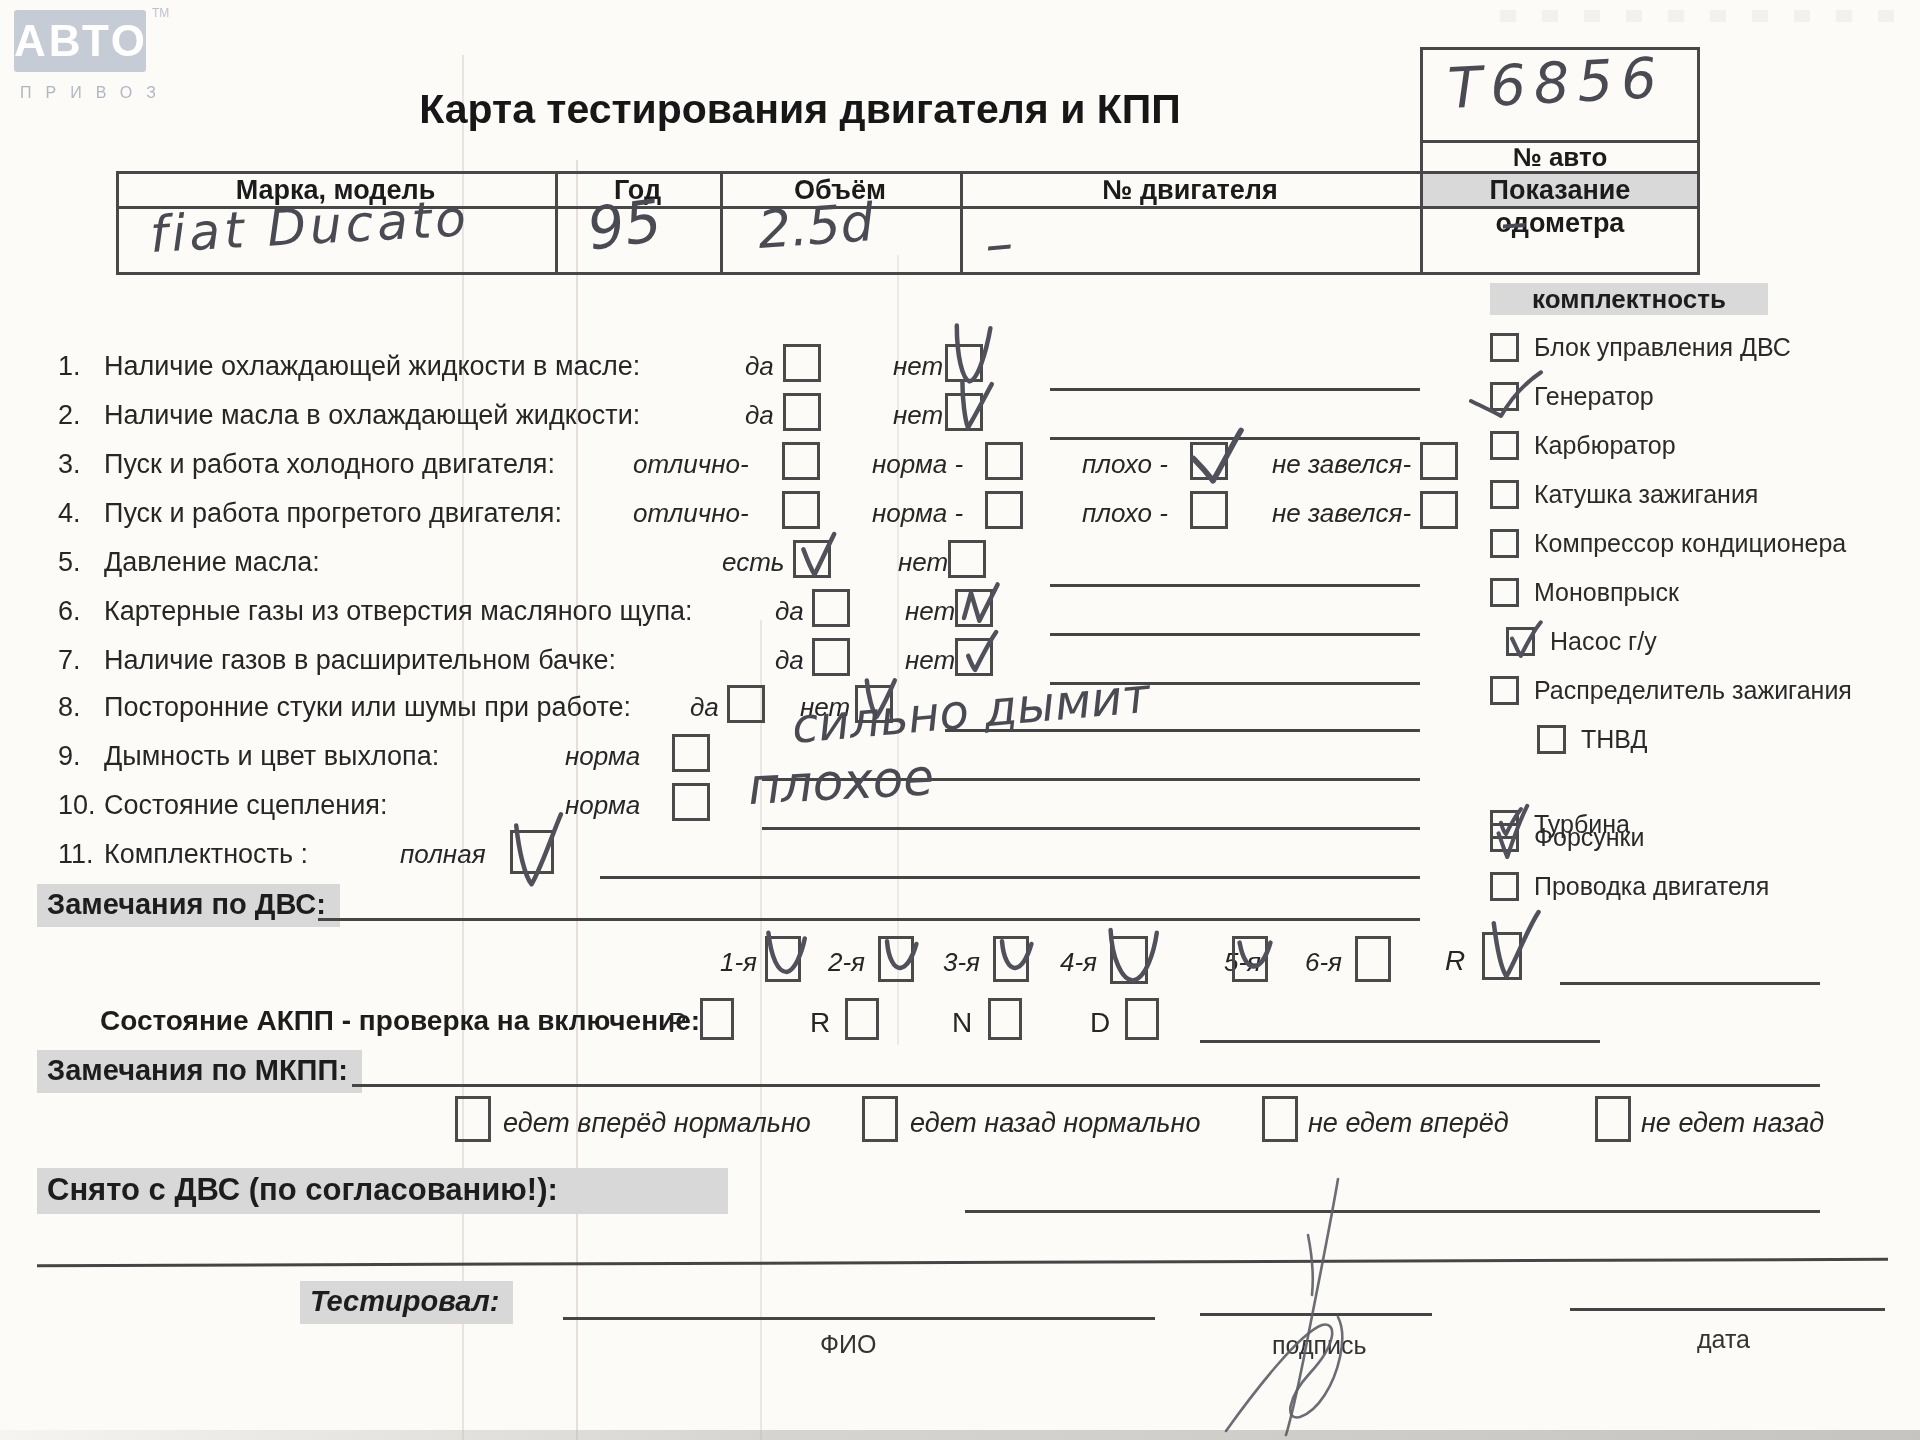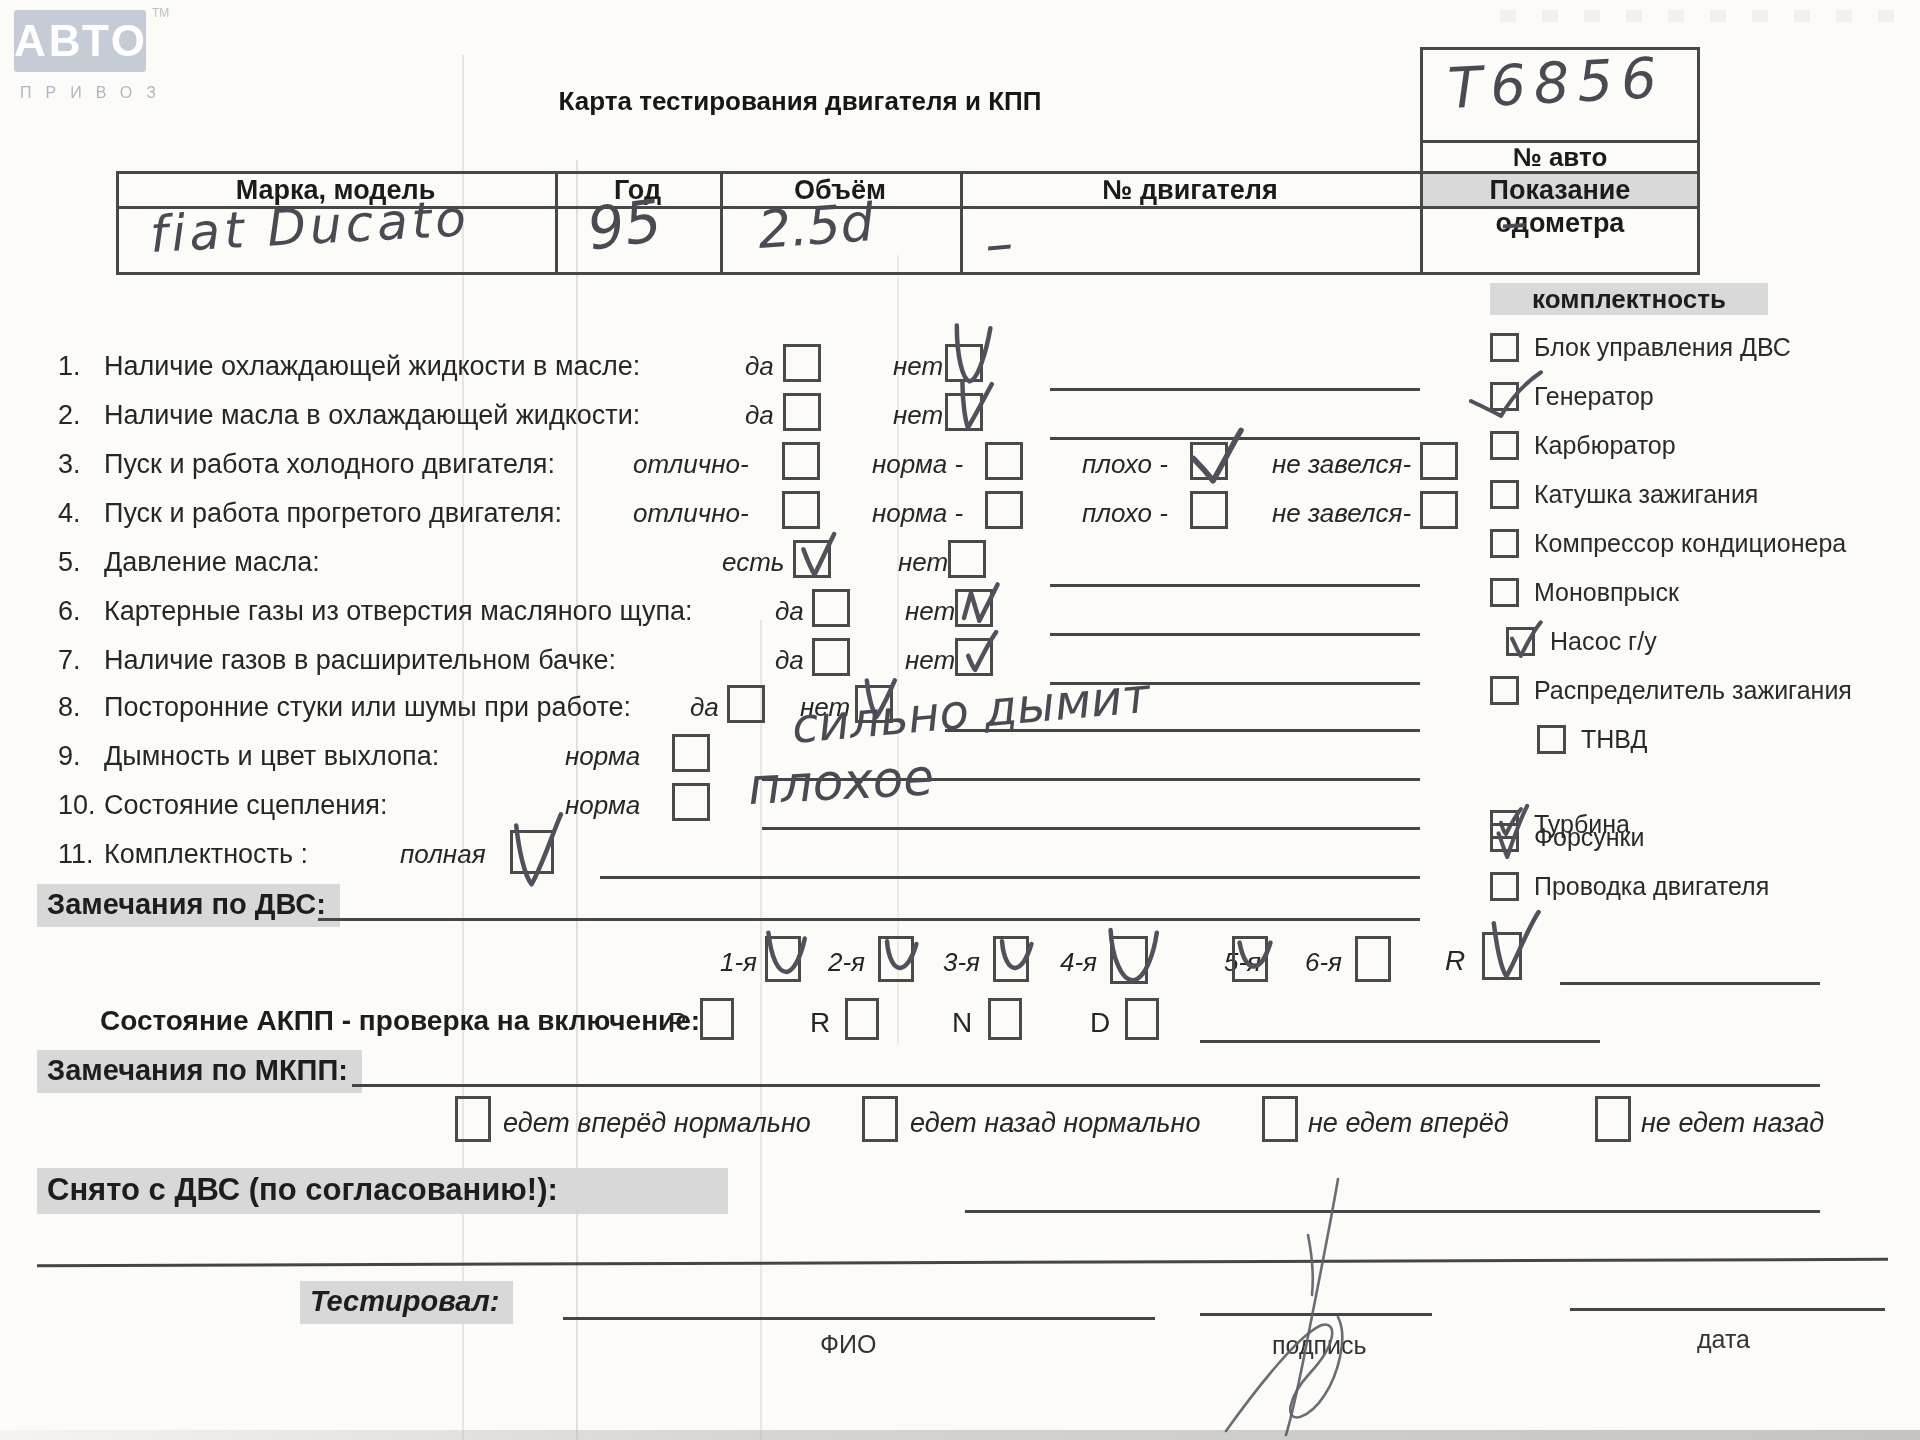--- a/index.html
+++ b/index.html
@@ -11,21 +11,21 @@
      background:linear-gradient(to right, rgba(205,204,200,.15), rgba(182,181,177,.55) 40%, rgba(168,167,163,.65));}
   .top-noise{position:absolute;left:1500px;top:10px;width:400px;height:12px;opacity:.4;
      background:repeating-linear-gradient(90deg, rgba(176,176,174,.35) 0 16px, transparent 16px 42px);}
   
   .logo-block{position:absolute;left:14px;top:10px;width:132px;height:62px;background:#c6ccd6;border-radius:3px;
      text-align:center;line-height:62px;font-weight:bold;font-size:44px;color:#ffffff;letter-spacing:3px;}
   .logo-tm{position:absolute;left:152px;top:6px;font-size:12px;color:#bcc2cd;}
   .logo-sub{position:absolute;left:20px;top:84px;font-size:16px;letter-spacing:14px;color:#b0b7c3;}
   
   .title{position:absolute;left:400px;top:86px;width:800px;text-align:center;
-     font-size:26px;font-weight:bold;color:#171717;}
+     font-size:41px;font-weight:bold;color:#171717;}
   
   .frame{position:absolute;border:3px solid #484848;box-sizing:border-box;background:transparent;}
   .cell-h{position:absolute;font-weight:bold;font-size:27px;text-align:center;line-height:33px;color:#1b1b1b;}
   .grey{background:#d9d9d9;}
   .sep-v{position:absolute;width:3px;background:#484848;}
   .sep-h{position:absolute;height:3px;background:#484848;}
   
   .hw{position:absolute;font-family:"DejaVu Sans",sans-serif;font-style:italic;color:#4a4a53;
       white-space:nowrap;transform-origin:left center;}
   

